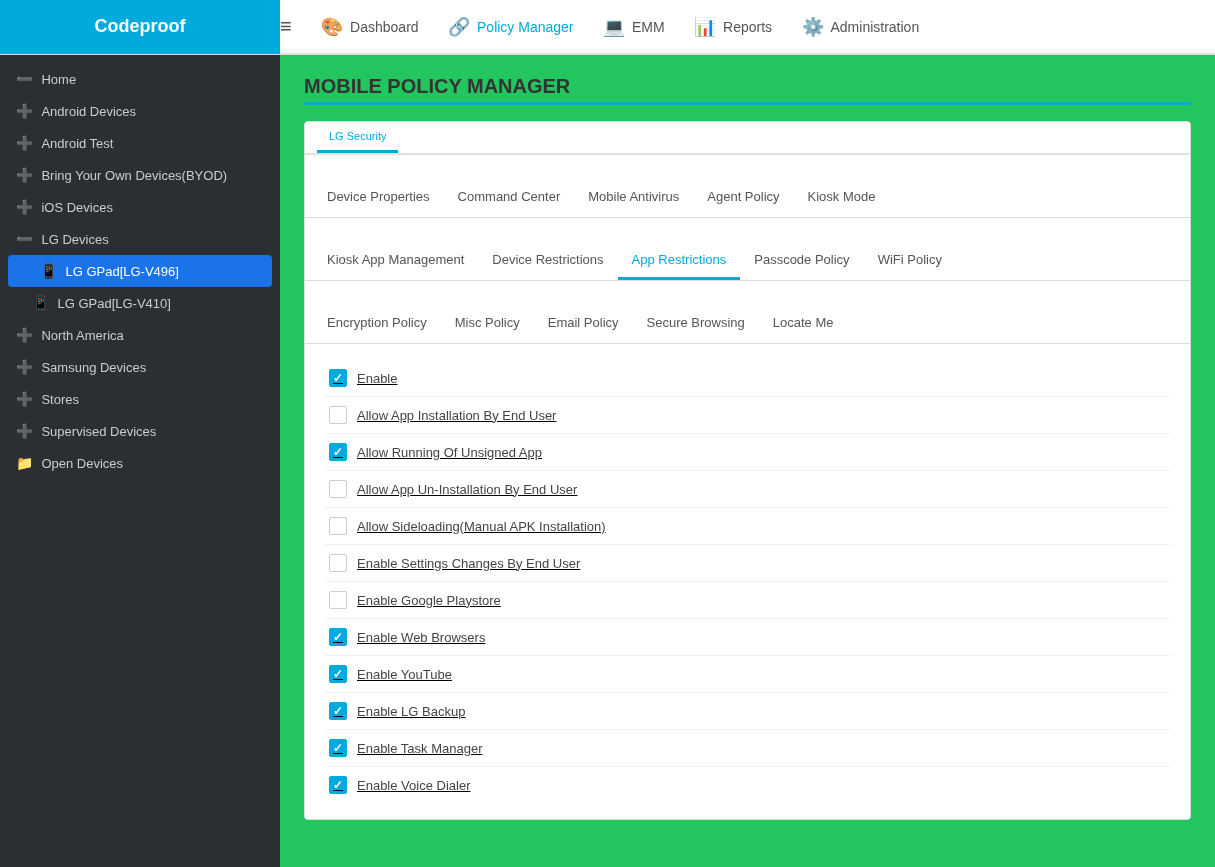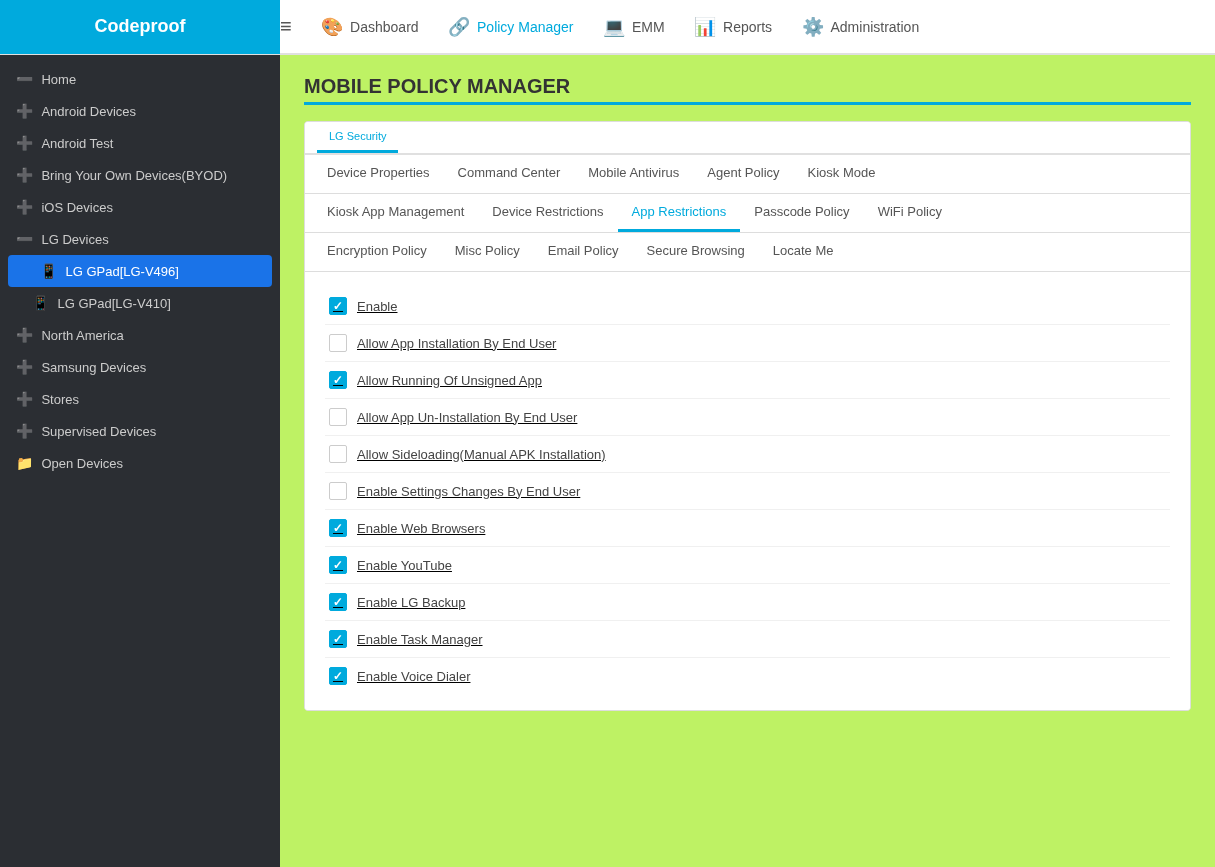--- a/index.html
+++ b/index.html
@@ -77,21 +77,21 @@
     .sidebar-item .icon { font-size: 14px; color: #00aadd; }
     .sidebar-item.active { background: #1a73e8; color: #fff; border-radius: 4px; margin: 0 8px; }
     .sidebar-item.active .icon { color: #fff; }
     .sidebar-item.indent { padding-left: 32px; }
 
     
     .content {
       flex: 1;
       overflow-y: auto;
       padding: 20px 24px;
-      background: #bef264;
+      background: #22c55e;
     }
     .page-title {
       font-size: 20px;
       font-weight: bold;
       color: #333;
       margin-bottom: 4px;
     }
     .title-underline {
       height: 3px;
       background: #00aadd;
@@ -105,20 +105,21 @@
       border: 1px solid #ddd;
       border-radius: 4px;
       overflow: hidden;
     }
     .tab-bar {
       display: flex;
       border-bottom: 1px solid #ddd;
       background: #fff;
       padding: 0 8px;
       flex-wrap: wrap;
+      margin-top: 24px;
     }
     .tab-bar .tab {
       padding: 10px 14px;
       cursor: pointer;
       color: #555;
       font-size: 13px;
       border-bottom: 3px solid transparent;
       white-space: nowrap;
     }
     .tab-bar .tab.active { color: #00aadd; border-bottom: 3px solid #00aadd; }
@@ -321,20 +322,24 @@
           </div>
           <div class="checkbox-item">
             <div class="cb unchecked"></div>
             <span>Allow Sideloading(Manual APK Installation)</span>
           </div>
           <div class="checkbox-item">
             <div class="cb unchecked"></div>
             <span>Enable Settings Changes By End User</span>
           </div>
           <div class="checkbox-item">
+            <div class="cb unchecked"></div>
+            <span>Enable Google Playstore</span>
+          </div>
+          <div class="checkbox-item">
             <div class="cb checked"></div>
             <span>Enable Web Browsers</span>
           </div>
           <div class="checkbox-item">
             <div class="cb checked"></div>
             <span>Enable YouTube</span>
           </div>
           <div class="checkbox-item">
             <div class="cb checked"></div>
             <span>Enable LG Backup</span>

